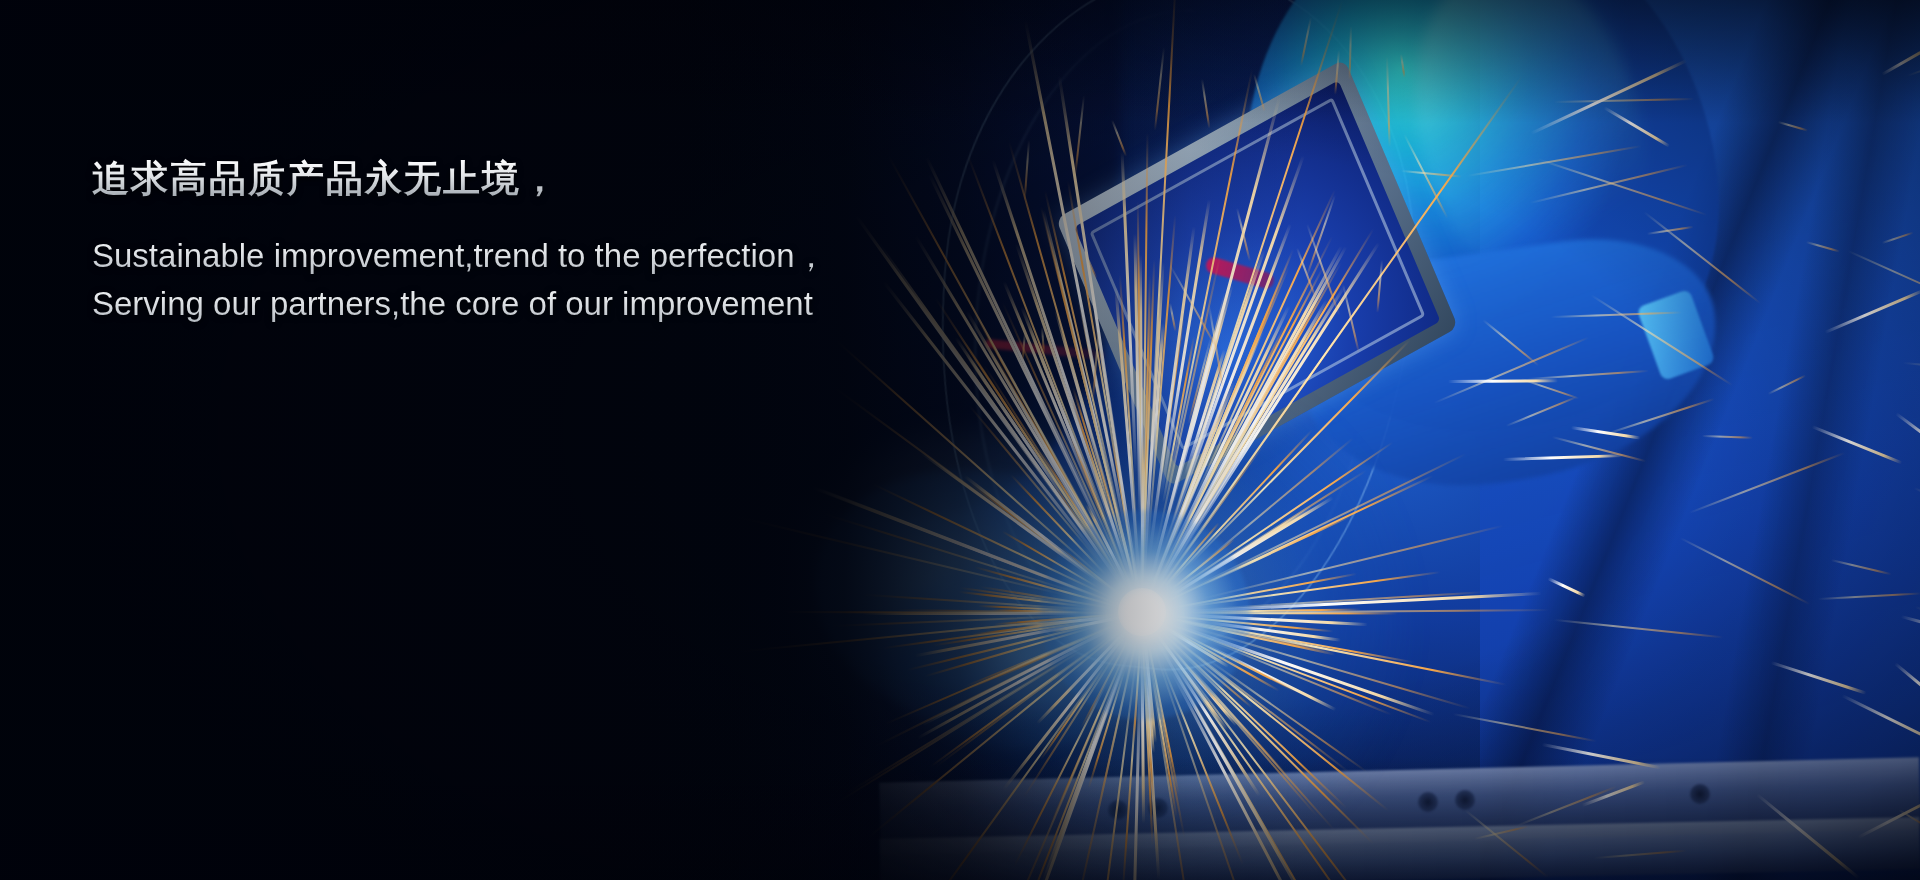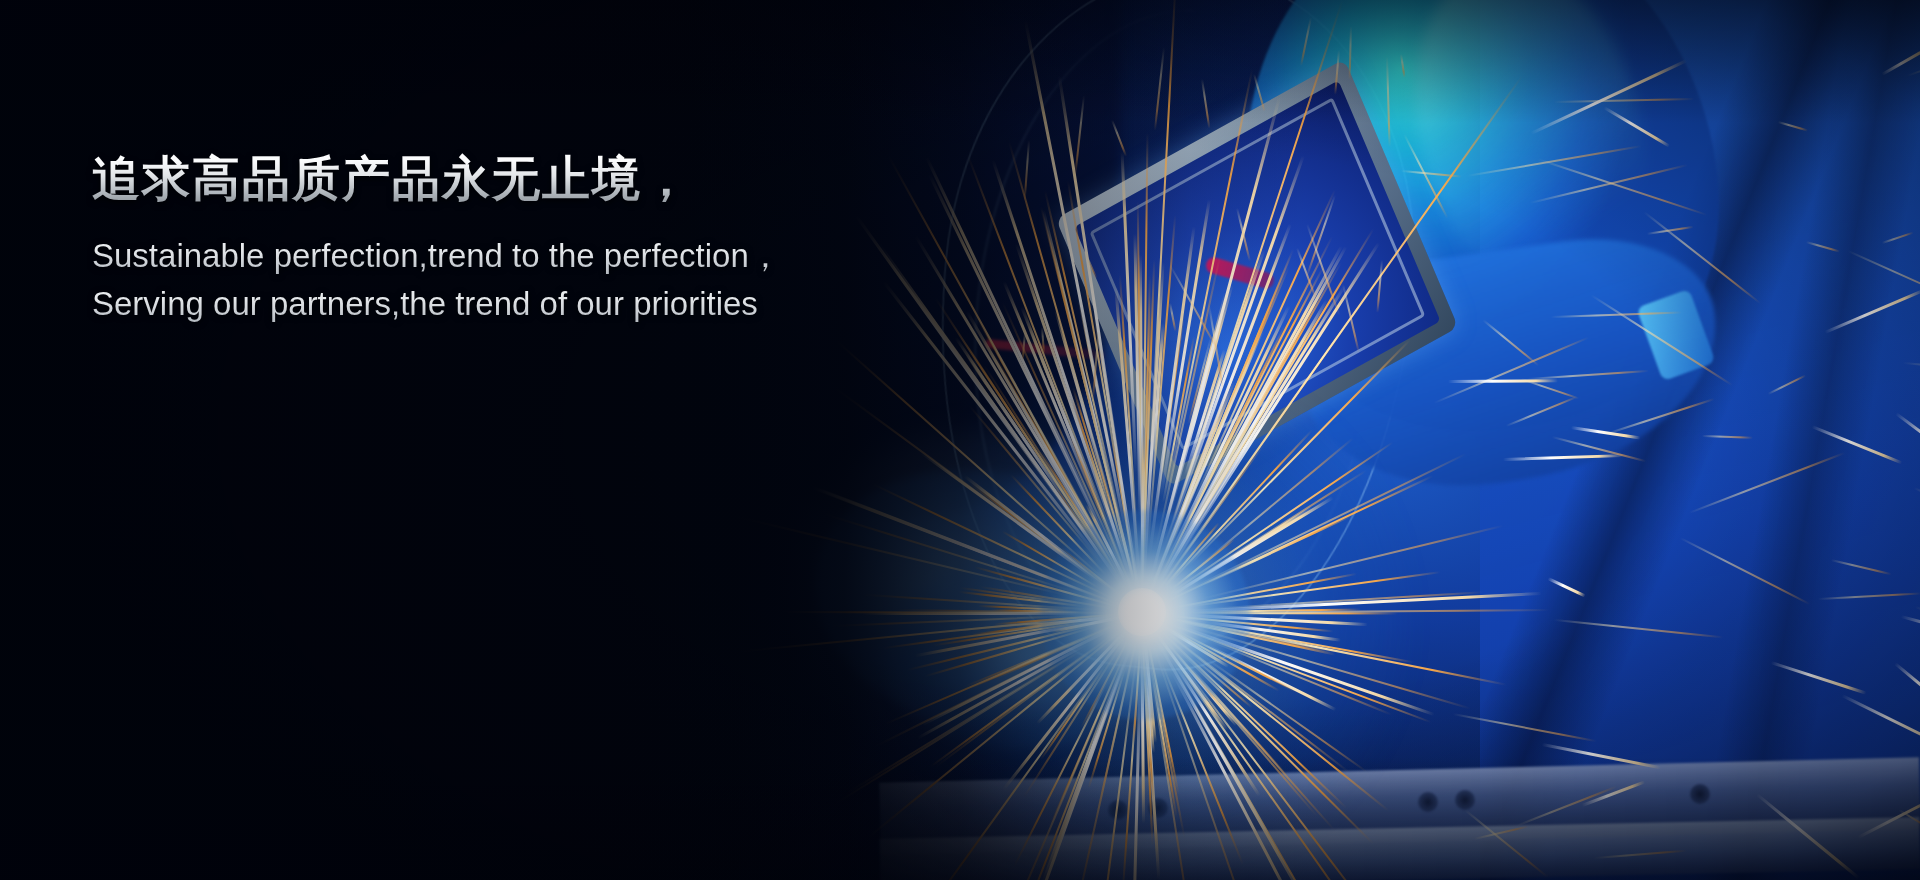--- a/index.html
+++ b/index.html
@@ -266,21 +266,21 @@
       linear-gradient(180deg, rgba(0,2,10,0.5) 0%, rgba(0,0,0,0) 14%, rgba(0,0,0,0) 86%, rgba(0,2,10,0.55) 100%);
   }
 
   
   .copy {
     position:absolute;
     left:92px; top:140px;
     z-index:20;
   }
   .headline-line {
-    font-size:48px;
+    font-size:37px;
     font-weight:700;
     letter-spacing:2px;
     line-height:78px;
     white-space:nowrap;
     background:linear-gradient(180deg, #ffffff 0%, #fbfcfd 26%, #e2e5e8 46%, #b4bac0 66%, #8d949b 84%, #7c848c 100%);
     -webkit-background-clip:text;
     background-clip:text;
     color:transparent;
     -webkit-text-fill-color:transparent;
     text-shadow:none;
@@ -667,18 +667,18 @@
     <div class="arc-core"></div>
     <div class="arc-hot"></div>
 
     <div class="left-fade"></div>
     <div class="vignette"></div>
   </div>
 
   <div class="copy">
     <div class="headline-line">追求高品质产品永无止境，</div>
     <div class="sub-wrap">
-      <div class="sub-line">Sustainable perfection,trend to the perfection，</div>
-      <div class="sub-line">Serving our partners,the trend of our priorities</div>
+      <div class="sub-line">Sustainable improvement,trend to the perfection，</div>
+      <div class="sub-line">Serving our partners,the core of our improvement</div>
     </div>
   </div>
 
 </div>
 
 </body></html>

